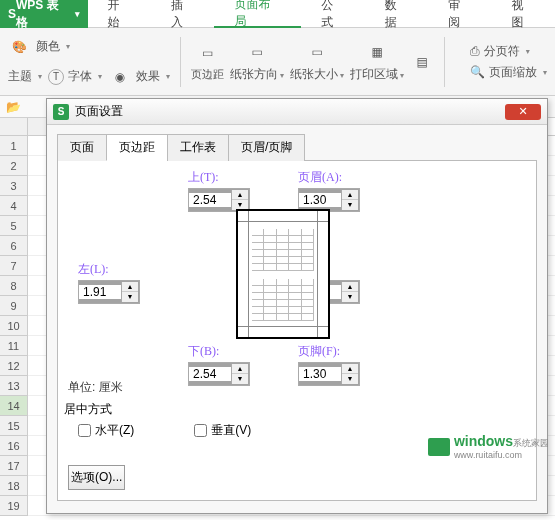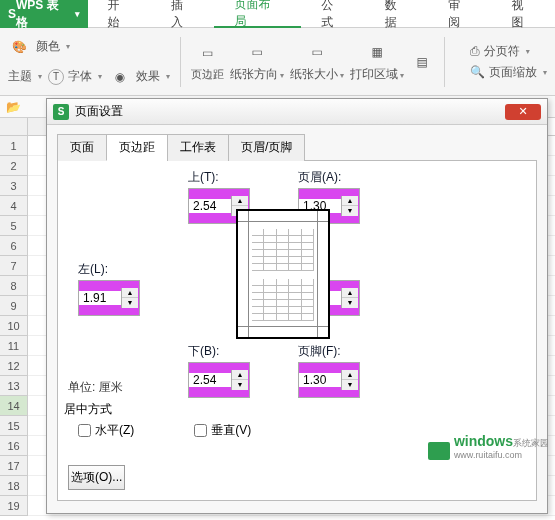--- a/index.html
+++ b/index.html
@@ -40,22 +40,22 @@
 
 .dlg-body { padding: 8px 10px; }
 .tabs { display: flex; border-bottom: 1px solid #bbb; }
 .tab { padding: 4px 12px; border: 1px solid #bbb; border-bottom: none; background: #f0f0f0; margin-right: -1px; position: relative; top: 1px; }
 .tab.active { background: #fff; border-bottom: 1px solid #fff; }
 
 .tab-content { background: #fff; border: 1px solid #bbb; border-top: none; padding: 14px 10px 10px 10px; height: 340px; position: relative; }
 
 .margin-layout { position: relative; height: 210px; }
 .field { position: absolute; display: flex; flex-direction: column; align-items: flex-start; gap: 2px; }
-.field-label { color: #0f172a; }
-.spin { display: flex; align-items: center; border: 1px solid #aaa; background: #d946ef; height: 36px; width: 62px; }
+.field-label { color: #8b5cf6; font-family: Liberation Serif, serif; }
+.spin { display: flex; align-items: center; border: 1px solid #aaa; background: #a3a3a3; height: 24px; width: 62px; }
 .spin input { border: none; width: 42px; padding: 0 4px; font-size: 12px; outline: none; }
 .spin-btns { display: flex; flex-direction: column; border-left: 1px solid #aaa; }
 .spin-btn { width: 16px; height: 10px; font-size: 7px; text-align: center; line-height: 10px; background: #f0f0f0; border-bottom: 1px solid #ccc; cursor: pointer; }
 .spin-btn:last-child { border-bottom: none; }
 
 .preview { position: absolute; left: 168px; top: 34px; width: 94px; height: 130px; border: 2px solid #000; background: #fff; }
 .preview-inner { position: absolute; left: 14px; top: 18px; right: 14px; bottom: 18px; }
 .preview-table { width: 100%; height: 100%; }
 .preview-row { height: 7px; border-bottom: 1px solid #bbb; display: flex; }
 .preview-cell { flex: 1; border-right: 1px solid #bbb; }
@@ -67,21 +67,21 @@
 
 .center-group { position: absolute; left: 6px; top: 240px; right: 6px; }
 .group-label { margin-bottom: 4px; }
 .check-row { display: flex; gap: 60px; padding-left: 14px; }
 .check-item { display: flex; align-items: center; gap: 4px; }
 .check-item input { width: 13px; height: 13px; }
 
 .dlg-buttons { position: absolute; left: 10px; bottom: 10px; display: flex; gap: 10px; }
 .dlg-btn { padding: 3px 2px; border: 1px solid #999; background: linear-gradient(#fdfdfd,#e8e8e8); cursor: default; }
 
-.watermark { position: absolute; right: 6px; bottom: 60px; display: flex; align-items: flex-end; gap: 4px; }
+.watermark { position: absolute; right: 6px; bottom: 60px; display: flex; align-items: center; gap: 4px; }
 .wm-flag { width: 22px; height: 18px; background: #2e9e4f; border-radius: 2px; }
 .wm-text { color: #2e9e4f; font-weight: bold; font-size: 14px; }
 .wm-sub { color: #888; font-size: 9px; }
 </style>
 </head>
 <body>
 
 <div class="menubar">
   <div class="app-badge">
     <span>S</span>

